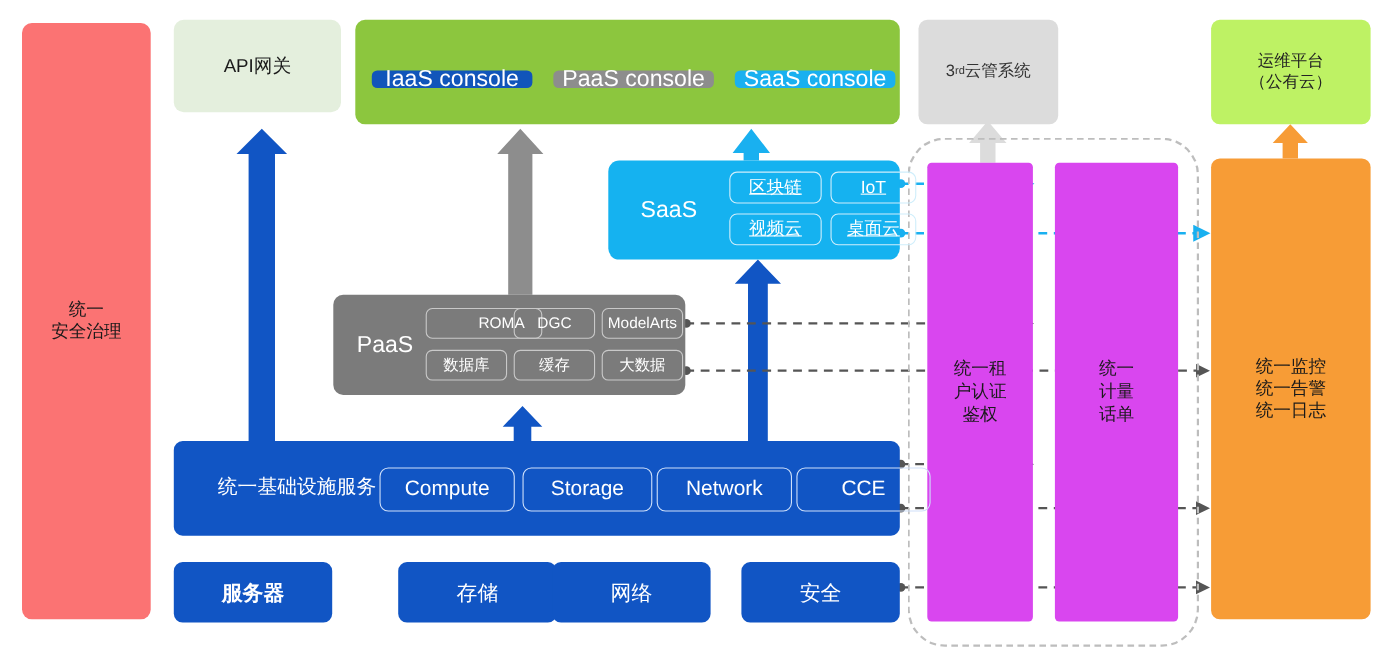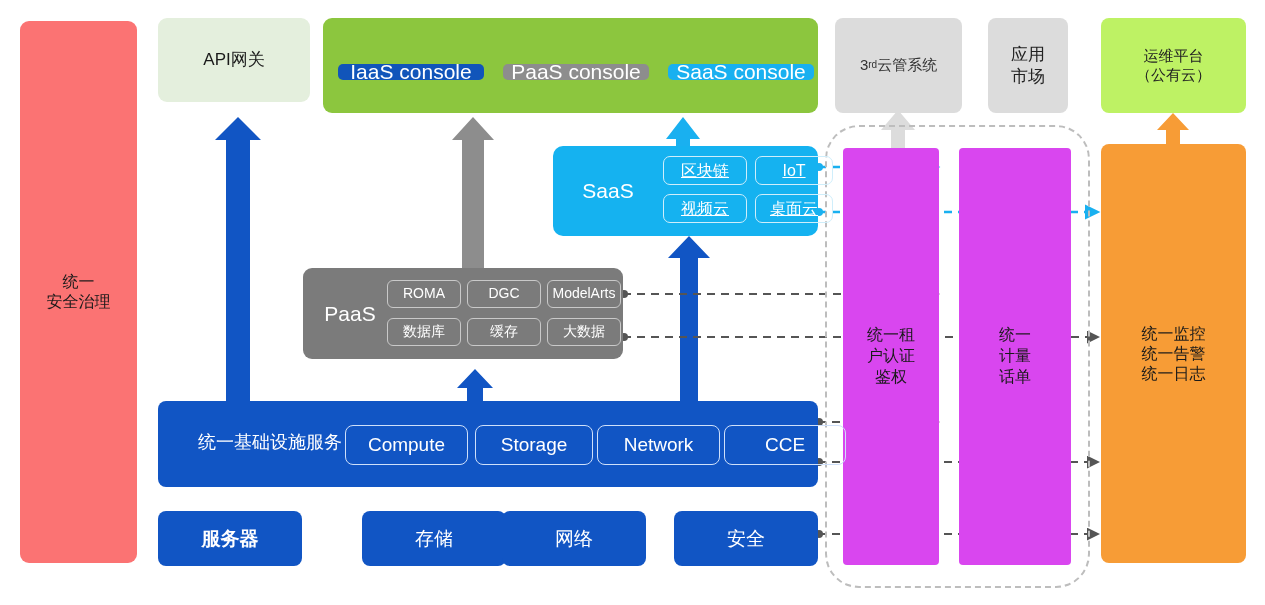--- a/index.html
+++ b/index.html
@@ -48,21 +48,21 @@
   #s-blk{left:110px;top:10px;width:82px;}
   #s-iot{left:202px;top:10px;width:76px;}
   #s-vid{left:110px;top:48px;width:82px;}
   #s-dsk{left:202px;top:48px;width:76px;}
 
   
   #paas{left:303px;top:268px;width:320px;height:91px;background:#7b7b7b;border-radius:9px;display:block;}
   #paas .lbl{position:absolute;left:10px;top:33px;width:74px;text-align:center;color:#fff;font-size:21px;}
   #paas .chip{position:absolute;height:26px;border:1.6px solid #c9c9c9;border-radius:6px;
               color:#fff;font-size:14px;display:flex;align-items:center;justify-content:center;}
-  #p-roma{left:84px;top:12px;width:72px;}
+  #p-roma{left:84px;top:12px;width:72px;padding-left:32px;}
   #p-dgc{left:164px;top:12px;width:72px;}
   #p-ma{left:244px;top:12px;width:72px;}
   #p-db{left:84px;top:50px;width:72px;}
   #p-cache{left:164px;top:50px;width:72px;}
   #p-bd{left:244px;top:50px;width:72px;}
 
   
   #infra{left:158px;top:401px;width:660px;height:86px;background:#1155c4;border-radius:8px;display:block;}
   #infra .lbl{position:absolute;left:14px;top:30px;width:170px;text-align:right;color:#fff;font-size:18px;}
   #infra .chip{position:absolute;top:24px;height:38px;border:1.7px solid #cfe0fa;border-radius:8px;
@@ -169,22 +169,20 @@
     <div class="cbtn" id="c-paas">PaaS console</div>
     <div class="cbtn" id="c-saas">SaaS console</div>
   </div>
 
   <div class="box" id="thirdp">
     <span>3</span>
       <sup style="font-size:10px">rd</sup>
       <span>云管系统</span>
   </div>
 
-  <div class="box" id="market">应用
-市场</div>
 
   <div class="box" id="opstop">运维平台
 （公有云）</div>
   <div class="box" id="opsmain">统一监控
 统一告警
 统一日志</div>
 
   <div class="box" id="saas">
     <div class="lbl">SaaS</div>
     <div class="chip" id="s-blk">区块链</div>

